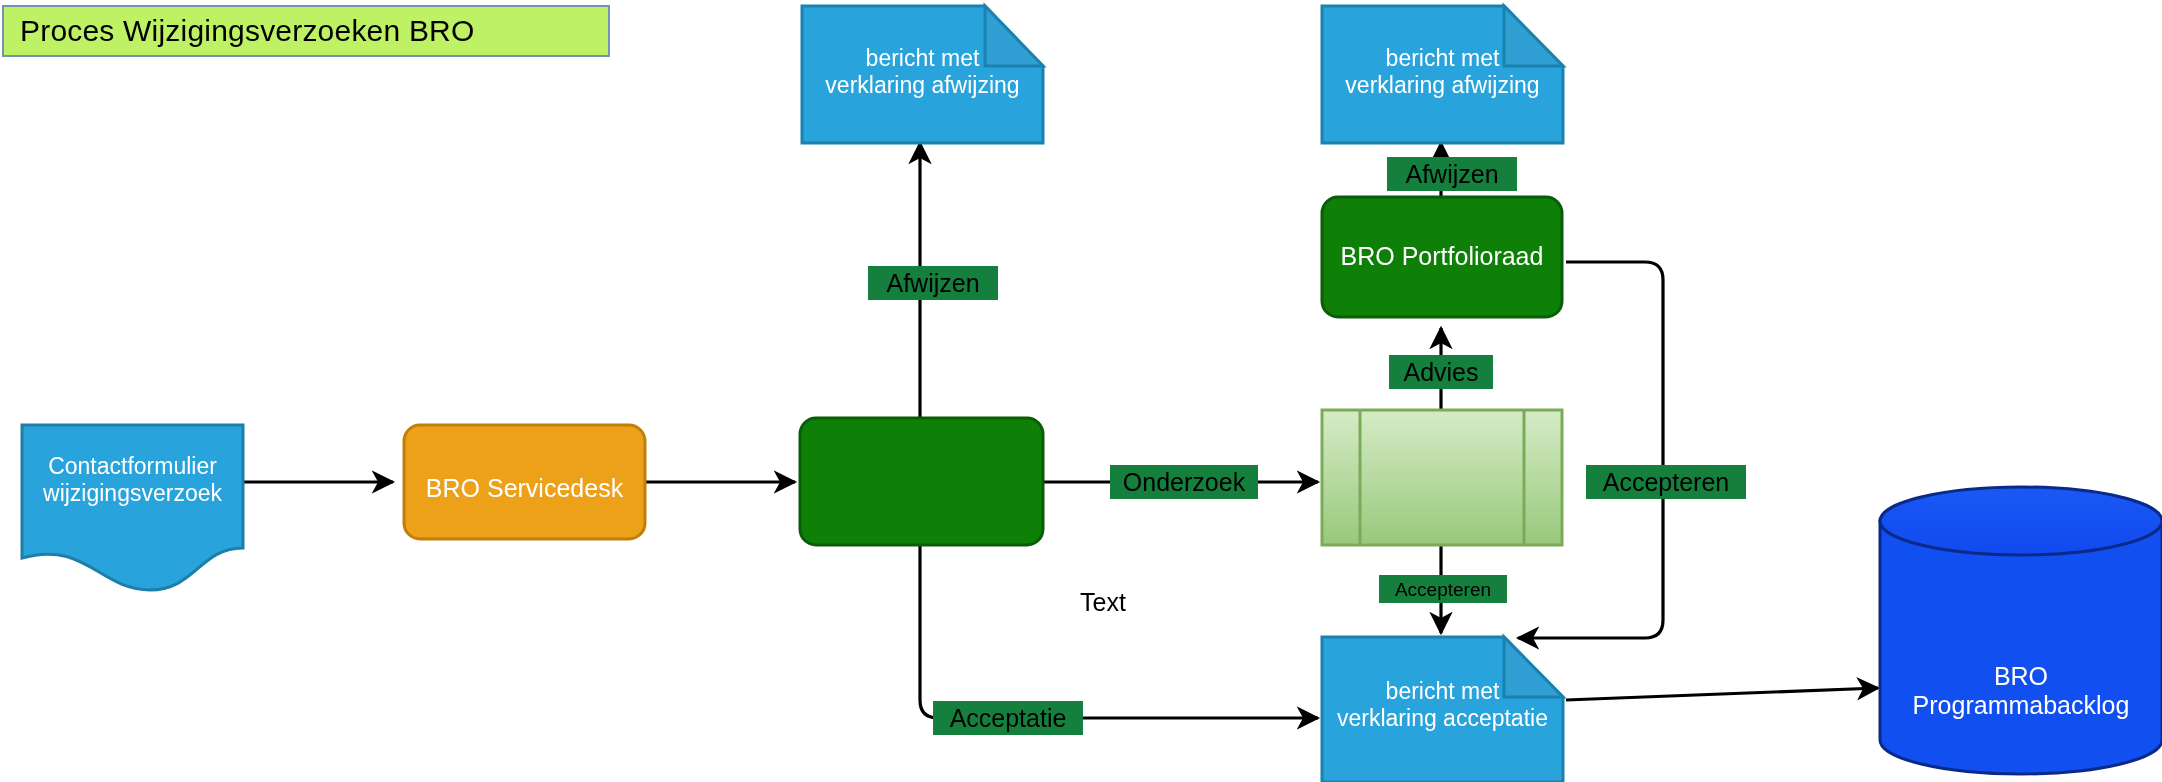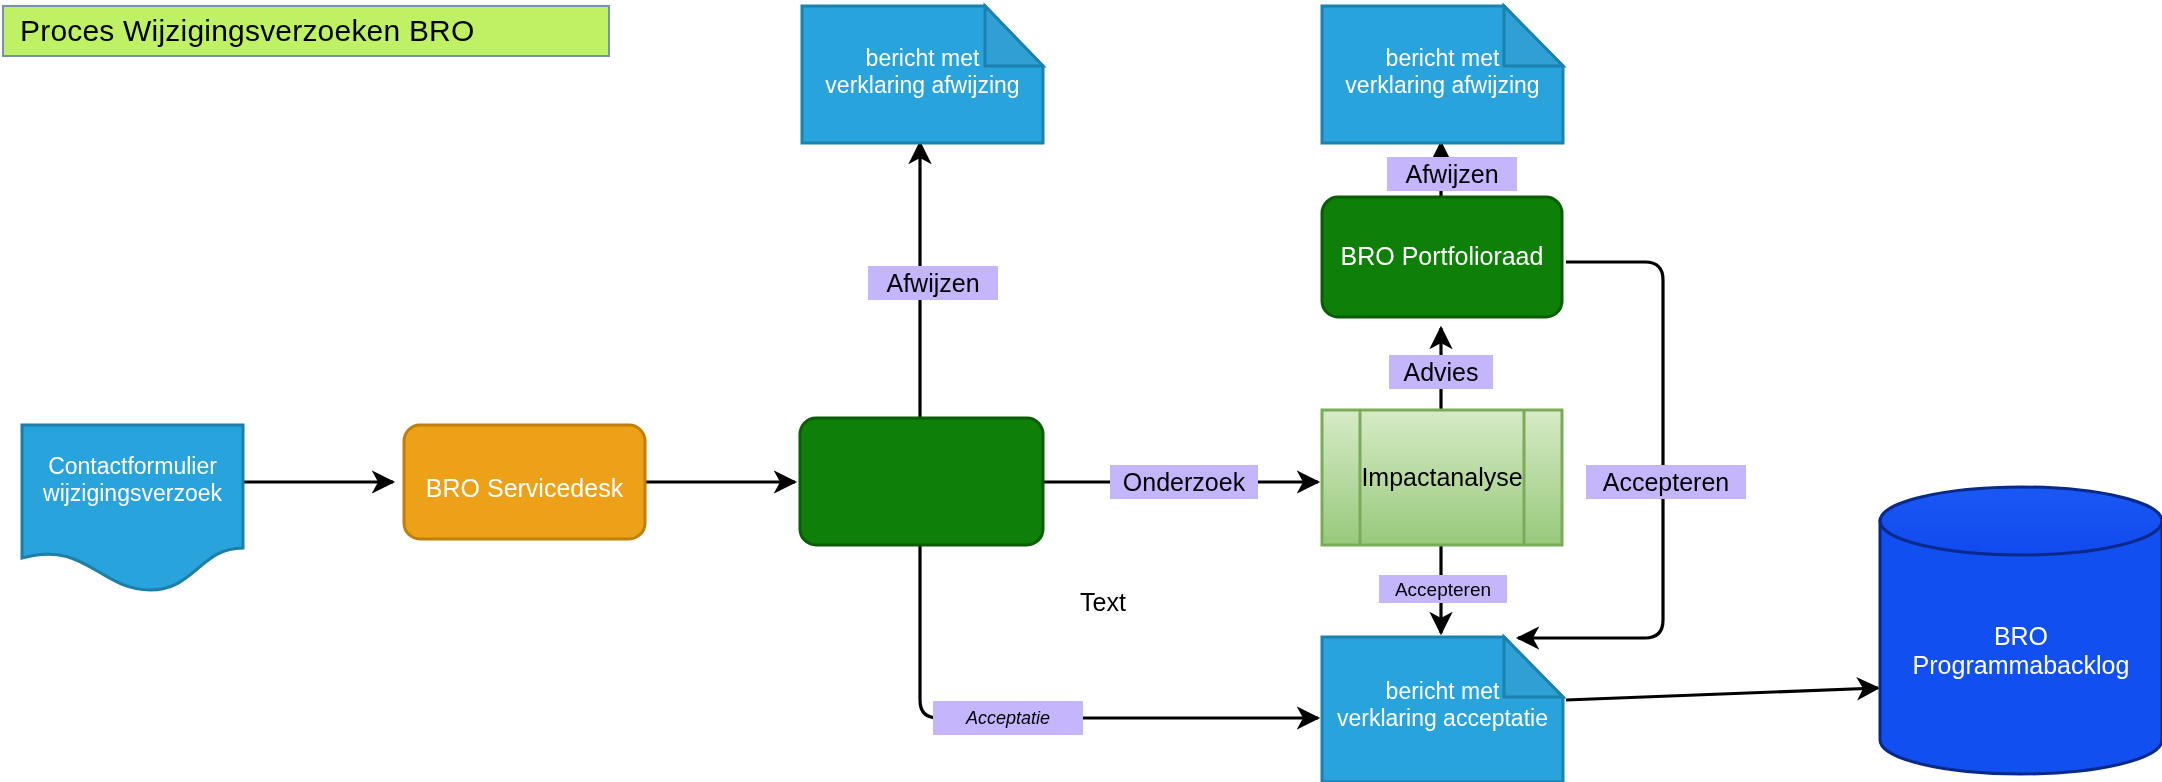--- a/index.html
+++ b/index.html
@@ -15,21 +15,21 @@
   }
 
   .node-label{
     position:absolute;display:flex;align-items:center;justify-content:center;
     text-align:center;line-height:1.18;pointer-events:none;
   }
   .lbl-white{color:#ffffff;}
   .lbl-black{color:#000000;}
 
   .edge-label{
-    position:absolute;background:#c4b5fd;color:#000000;
+    position:absolute;background:#15803d;color:#000000;
     display:flex;align-items:center;justify-content:center;
     white-space:nowrap;line-height:1;
   }
   .free-label{
     position:absolute;color:#000000;white-space:nowrap;
   }
 </style>
 </head>
 <body>
 
@@ -115,21 +115,20 @@
   <div class="node-label lbl-white" style="left:22px;top:430px;width:221px;height:100px;font-size:23px;">
     <div>
       <div>Contactformulier</div>
       <div>wijzigingsverzoek</div>
     </div>
   </div>
 
   <div class="node-label lbl-white" style="left:404px;top:425px;width:241px;height:127px;font-size:25px;">BRO Servicedesk</div>
 
 
-  <div class="node-label lbl-black" style="left:1322px;top:410px;width:240px;height:135px;font-size:25px;">Impactanalyse</div>
 
   <div class="node-label lbl-white" style="left:1322px;top:197px;width:240px;height:120px;font-size:25px;">BRO Portfolioraad</div>
 
   <div class="node-label lbl-white" style="left:796px;top:22px;width:253px;height:100px;font-size:23px;">
     <div>
       <div>bericht met</div>
       <div>verklaring afwijzing</div>
     </div>
   </div>
 
@@ -140,32 +139,32 @@
     </div>
   </div>
 
   <div class="node-label lbl-white" style="left:1316px;top:655px;width:253px;height:100px;font-size:23px;">
     <div>
       <div>bericht met</div>
       <div>verklaring acceptatie</div>
     </div>
   </div>
 
-  <div class="node-label lbl-white" style="left:1880px;top:611px;width:282px;height:80px;font-size:25px;">
+  <div class="node-label lbl-white" style="left:1880px;top:651px;width:282px;height:80px;font-size:25px;">
     <div>
       <div>BRO</div>
       <div>Programmabacklog</div>
     </div>
   </div>
 
   <div class="edge-label" style="left:868px;top:266px;width:130px;height:34px;font-size:25px;">Afwijzen</div>
 
   <div class="edge-label" style="left:1110px;top:465px;width:148px;height:34px;font-size:25px;">Onderzoek</div>
 
-  <div class="edge-label" style="left:933px;top:701px;width:150px;height:34px;font-size:18px;font-style:italic;">Acceptatie</div>
+  <div class="edge-label" style="left:933px;top:701px;width:150px;height:34px;font-size:25px;">Acceptatie</div>
 
   <div class="edge-label" style="left:1389px;top:355px;width:104px;height:34px;font-size:25px;">Advies</div>
 
   <div class="edge-label" style="left:1387px;top:157px;width:130px;height:34px;font-size:25px;">Afwijzen</div>
 
   <div class="edge-label" style="left:1586px;top:465px;width:160px;height:34px;font-size:25px;">Accepteren</div>
 
   <div class="edge-label" style="left:1379px;top:575px;width:128px;height:28px;font-size:19px;">Accepteren</div>
 
   <div class="free-label" style="left:1080px;top:588px;font-size:25px;">Text</div>

